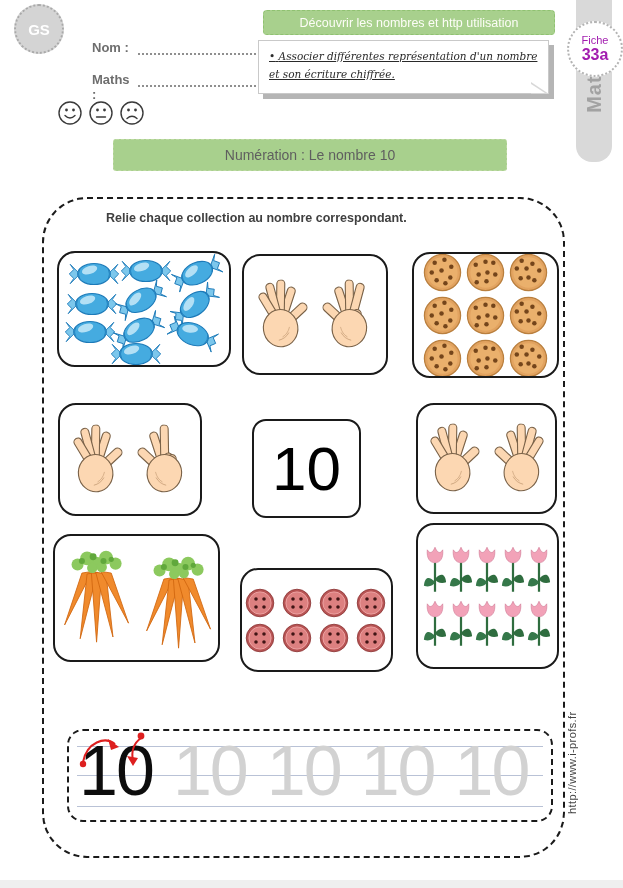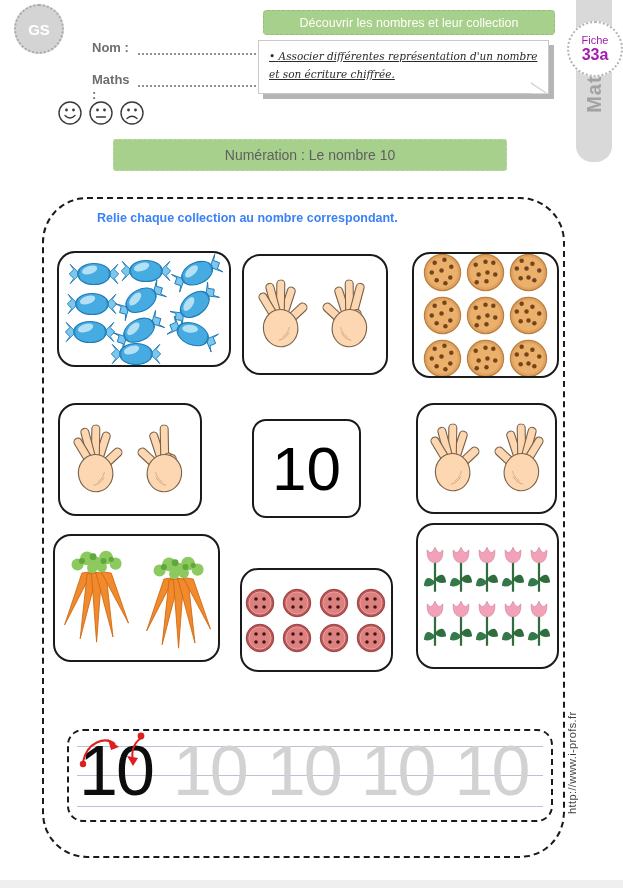--- a/index.html
+++ b/index.html
@@ -44,21 +44,21 @@
   .fiche-circle .f2{font-size:16px;font-weight:bold;}
 
   
   .green-title{position:absolute;left:113px;top:139px;width:392px;height:30px;background:#a8d08d;
     border:1.5px dashed #bcd9a2;border-radius:3px;display:flex;align-items:center;justify-content:center;
     color:#5f5f5f;font-size:14px;}
 
   
   .content-box{position:absolute;left:42px;top:197px;width:519px;height:657px;
     border:2px dashed #1a1a1a;border-radius:45px;}
-  .instruction{position:absolute;left:53px;top:12px;font-size:12.5px;font-weight:bold;color:#3b82f6;}
+  .instruction{position:absolute;left:62px;top:12px;font-size:12.5px;font-weight:bold;color:#404040;}
 
   
   .cbox{position:absolute;background:#fff;border:2.5px solid #1a1a1a;border-radius:18px;box-sizing:border-box;overflow:hidden;}
   .b1{left:13px;top:52px;width:174px;height:116px;}
   .b2{left:198px;top:55px;width:146px;height:121px;}
   .b3{left:368px;top:53px;width:147px;height:126px;}
   .b4{left:14px;top:204px;width:144px;height:113px;}
   .b5{left:208px;top:220px;width:109px;height:99px;border-radius:14px;}
   .b6{left:372px;top:204px;width:141px;height:111px;}
   .b7{left:9px;top:335px;width:167px;height:128px;}
@@ -128,21 +128,21 @@
       </svg>
       <svg width="26" height="26" viewBox="0 0 26 26">
      <circle cx="13" cy="13" r="11" fill="none" stroke="#3a3a3a" stroke-width="1.4"></circle>
      <circle cx="9.5" cy="10" r="1.4" fill="#3a3a3a"></circle>
         <circle cx="16.5" cy="10" r="1.4" fill="#3a3a3a"></circle>
      <path d="M8,18.5 Q13,14 18,18.5" fill="none" stroke="#3a3a3a" stroke-width="1.4" stroke-linecap="round"></path>
       </svg>
     </div>
 
   <div class="green-header">
-    <span>Découvrir les nombres et leur collection</span>
+    <span>Découvrir les nombres et http utilisation</span>
   </div>
 
   <div class="note-box">
     <div class="note-text">
       <span>•</span>
       <span>Associer différentes représentation d'un nombre et son écriture chiffrée.</span>
     </div>
     <div class="note-fold"></div>
   </div>
 

